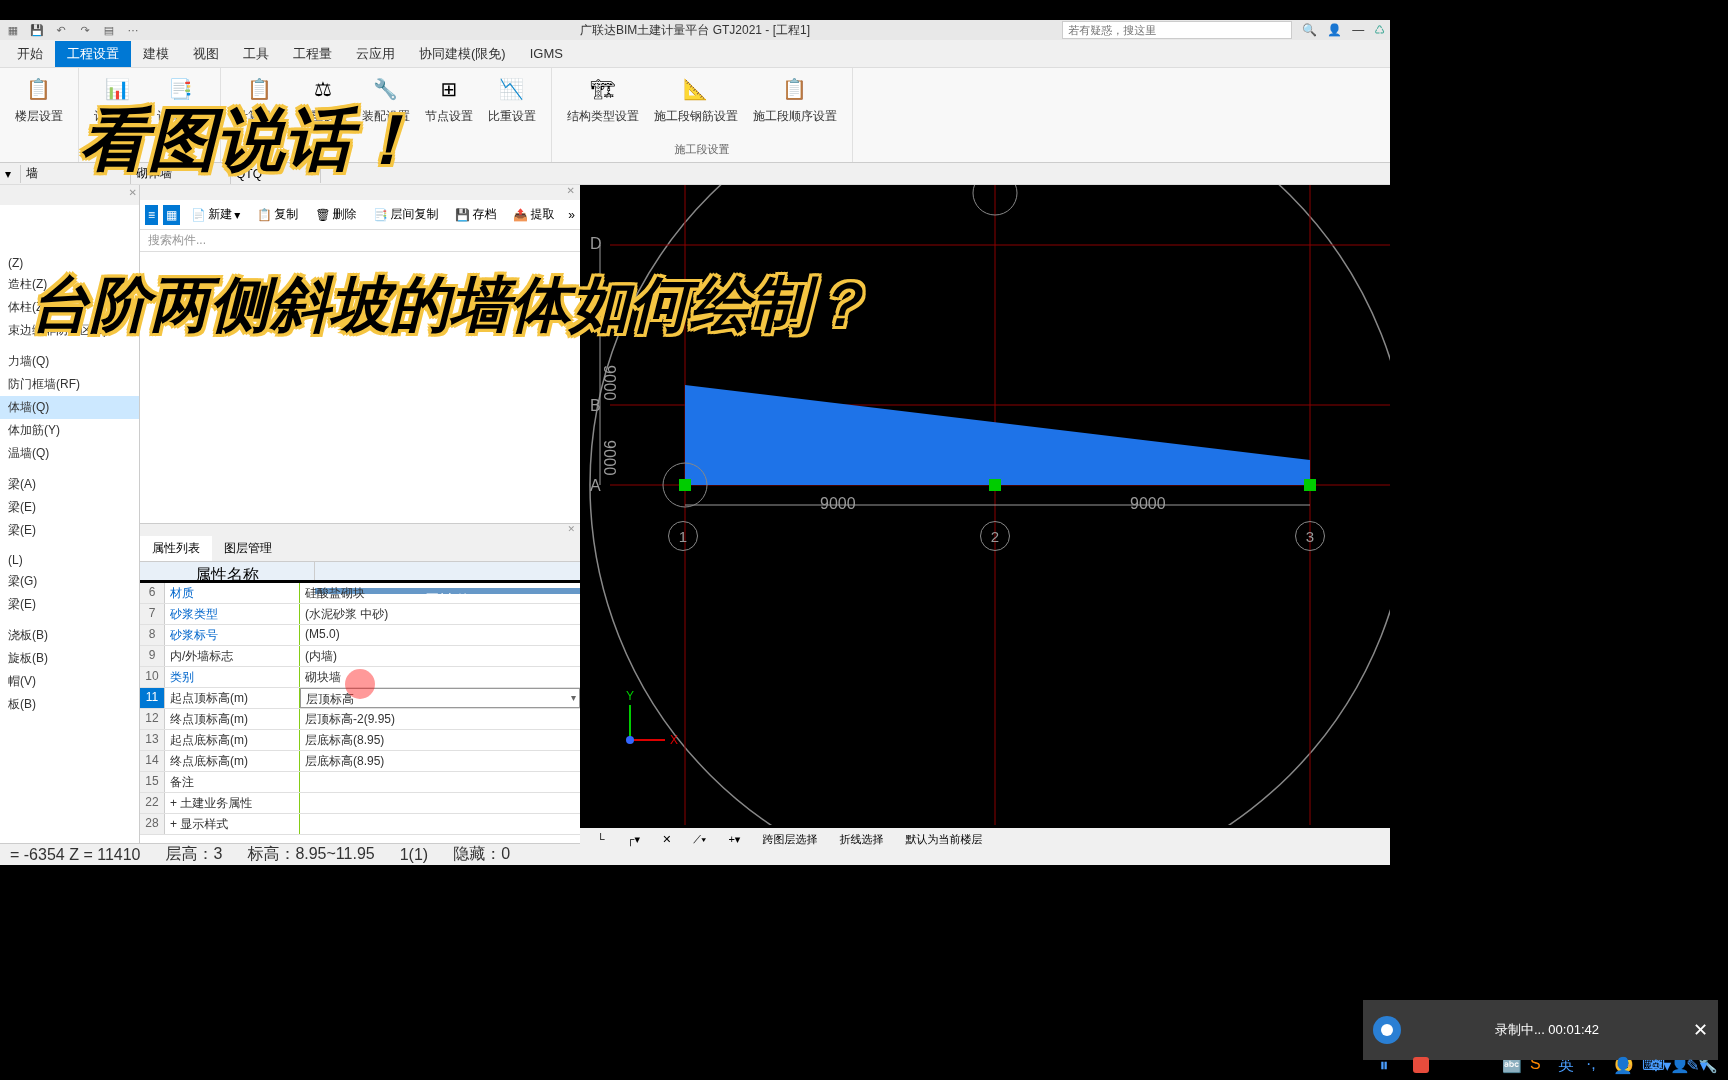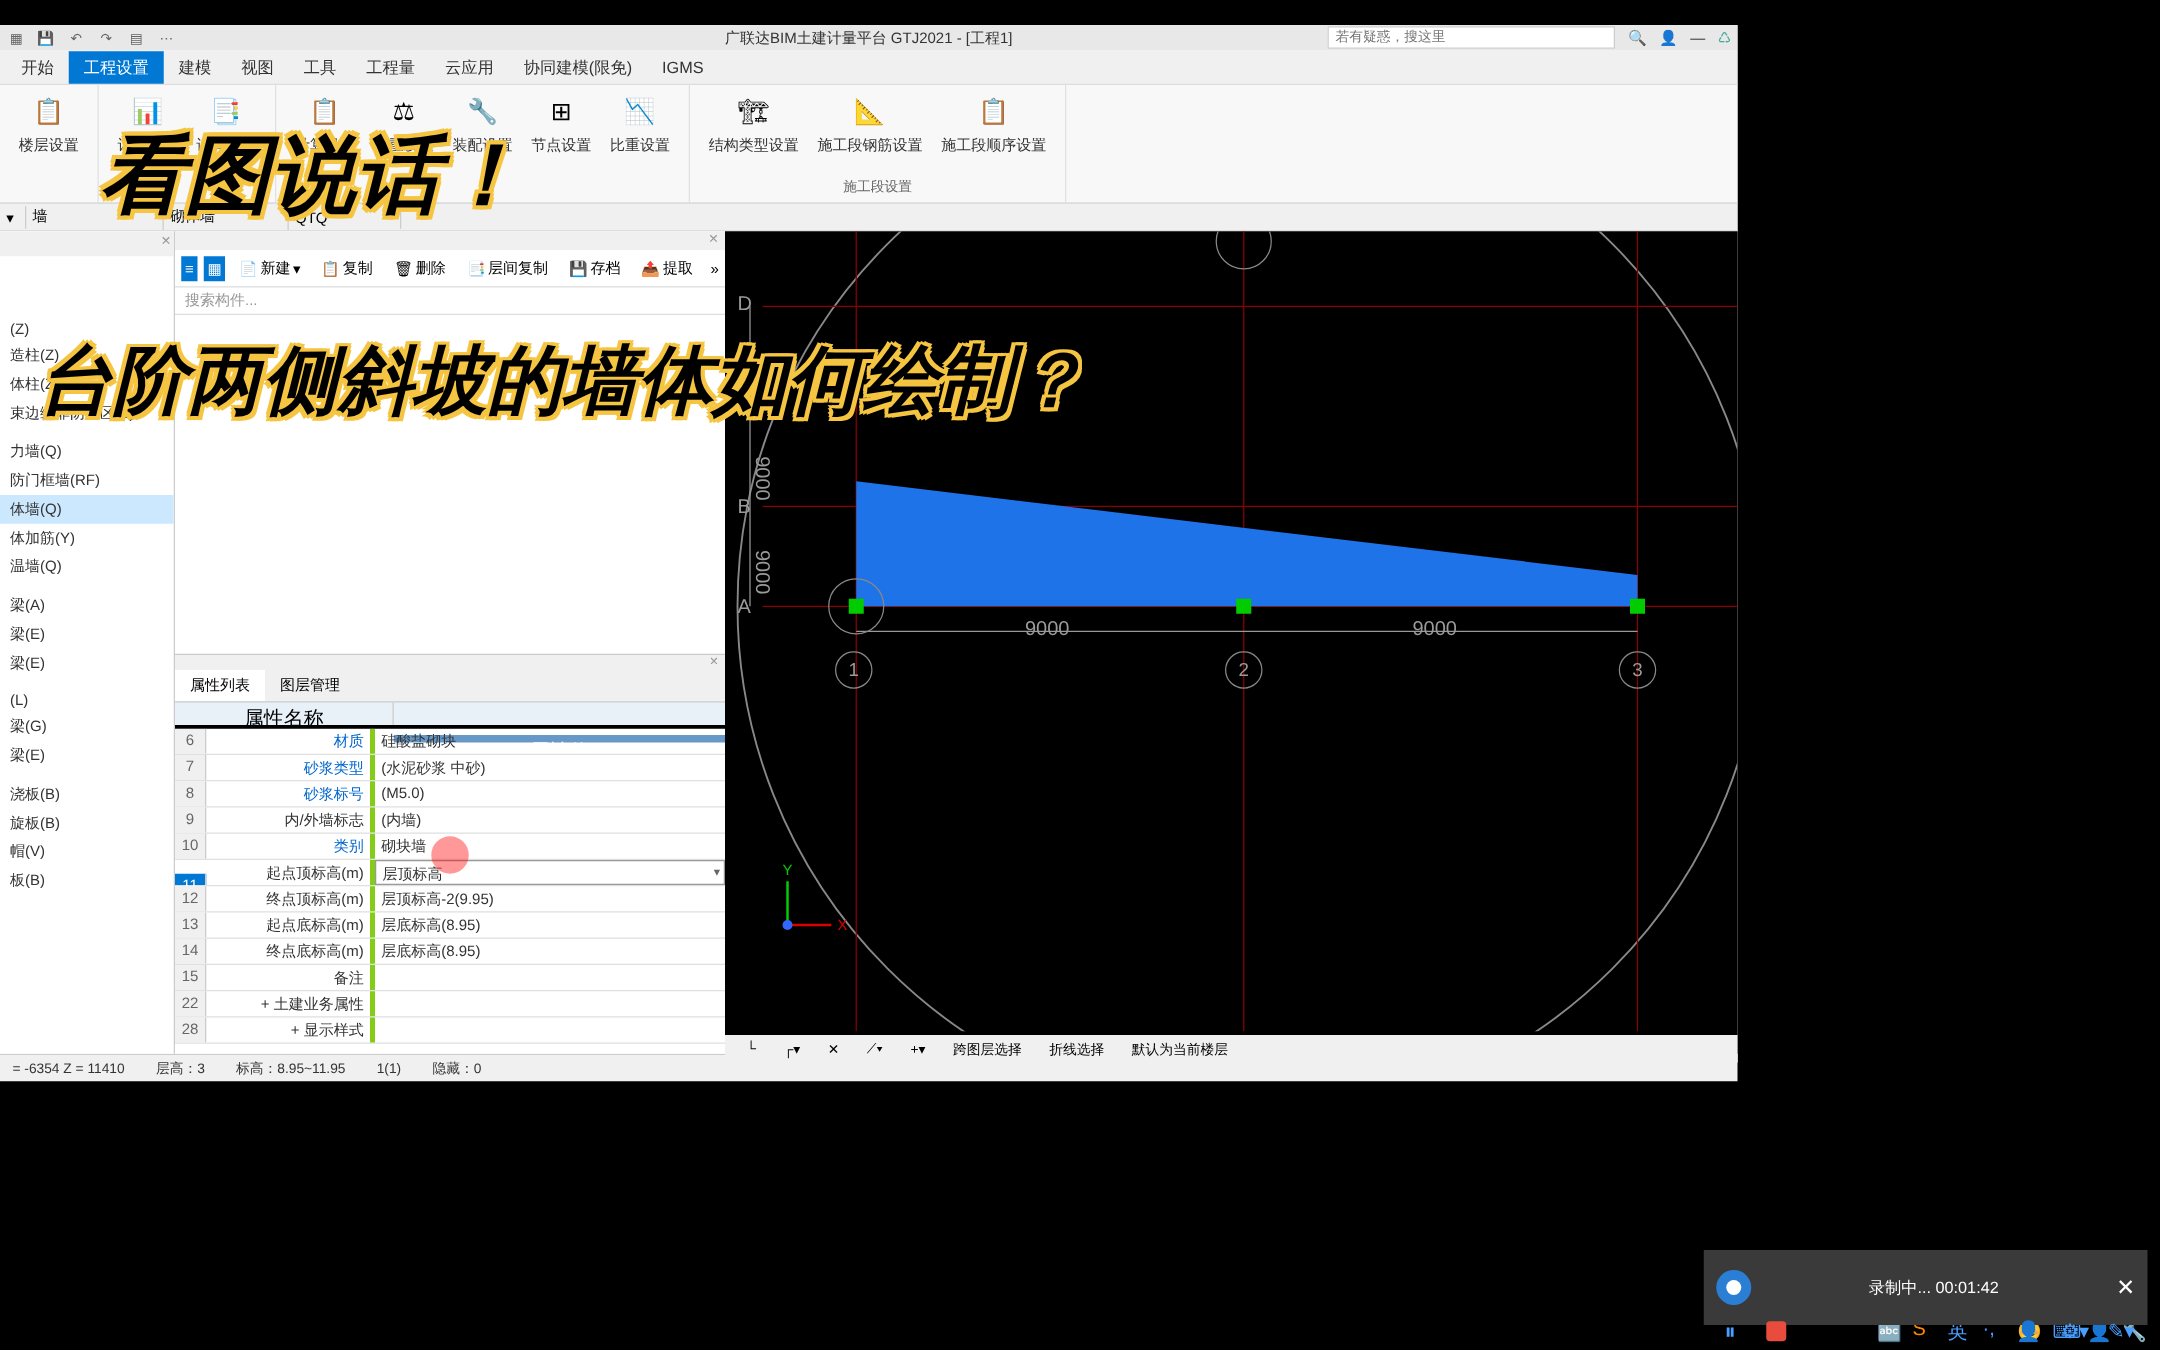--- a/index.html
+++ b/index.html
@@ -36,29 +36,29 @@
 .prop-panel { height: 320px; border-top: 1px solid #ccc; display: flex; flex-direction: column; }
 .prop-tabs { height: 25px; display: flex; background: #f0f0f0; }
 .prop-tab { padding: 4px 12px; font-size: 12px; cursor: pointer; }
 .prop-tab.active { background: #fff; }
 .prop-header { height: 22px; display: flex; background: #e8f0f8; border-bottom: 3px solid #000000; border-top: 1px solid #ccc; font-size: 16px; }
 .prop-header-name { width: 175px; text-align: center; border-right: 1px solid #ccc; padding: 3px; }
 .prop-header-value { flex: 1; text-align: center; background: #6698c8; color: #fff; padding: 3px; margin-top: 26px; }
 .prop-table { flex: 1; overflow-y: auto; }
 .prop-row { display: flex; height: 21px; border-bottom: 1px solid #e0e0e0; font-size: 12px; }
 .prop-num { width: 25px; text-align: center; background: #f0f0f0; border-right: 1px solid #ccc; padding: 2px; color: #666; }
-.prop-name { width: 135px; padding: 2px 5px; border-right: 4px solid #84cc16; color: #0066cc; text-align: right; }
+.prop-name { width: 135px; padding: 2px 5px; border-right: 1px solid #84cc16; color: #0066cc; }
 .prop-name.black { color: #333; }
 .prop-value { flex: 1; padding: 2px 5px; color: #333; position: relative; }
-.prop-row.selected .prop-num { background: #0078d4; color: #ffffff; margin-top: 11px; }
+.prop-row.selected .prop-num { background: #0078d4; color: #ffffff; }
 .prop-row.selected .prop-value { background: #fff; border: 1px solid #999; }
 .dropdown-arrow { position: absolute; right: 3px; top: 3px; font-size: 10px; color: #666; }
 .highlight-circle { position: absolute; width: 30px; height: 30px; border-radius: 50%; background: rgba(255,0,0,0.4); left: 345px; top: 649px; z-index: 10; }
 .viewport { flex: 1; background: #000; position: relative; overflow: hidden; }
-.statusbar { height: 22px; background: #f0f0f0; display: flex; align-items: center; font-size: 11px; color: #333; padding: 0 10px; gap: 25px; border-top: 1px solid #ccc; }
+.statusbar { height: 22px; background: #f0f0f0; display: flex; align-items: center; font-size: 16px; color: #333; padding: 0 10px; gap: 25px; border-top: 1px solid #ccc; }
 .vp-statusbar { position: absolute; bottom: 0; left: 580px; right: 0; height: 22px; background: #f0f0f0; display: flex; align-items: center; font-size: 11px; gap: 8px; padding: 0 10px; }
 .vp-btn { padding: 2px 6px; cursor: pointer; border: 1px solid transparent; }
 .overlay-text { position: absolute; font-weight: 900; color: #000; text-shadow: -3px -3px 0 #f5c542, 3px -3px 0 #f5c542, -3px 3px 0 #f5c542, 3px 3px 0 #f5c542, -3px 0 0 #f5c542, 3px 0 0 #f5c542, 0 -3px 0 #f5c542, 0 3px 0 #f5c542; z-index: 100; font-family: "STKaiti", "KaiTi", serif; font-style: italic; }
 .overlay1 { top: 95px; left: 80px; font-size: 68px; }
 .overlay2 { top: 265px; left: 30px; font-size: 60px; }
 .recorder-bar { position: absolute; bottom: 20px; right: 10px; width: 355px; height: 60px; background: #3a3a3a; display: flex; align-items: center; padding: 0 10px; gap: 12px; z-index: 50; }
 .rec-icon { width: 28px; height: 28px; border-radius: 50%; background: #2a7fd4; display: flex; align-items: center; justify-content: center; }
 .rec-text { color: #fff; font-size: 13px; flex: 1; text-align: center; }
 .rec-close { color: #fff; font-size: 18px; cursor: pointer; }
 .rec-controls { position: absolute; bottom: 0; right: 10px; width: 355px; height: 30px; display: flex; align-items: center; gap: 15px; padding: 0 10px; z-index: 50; }

